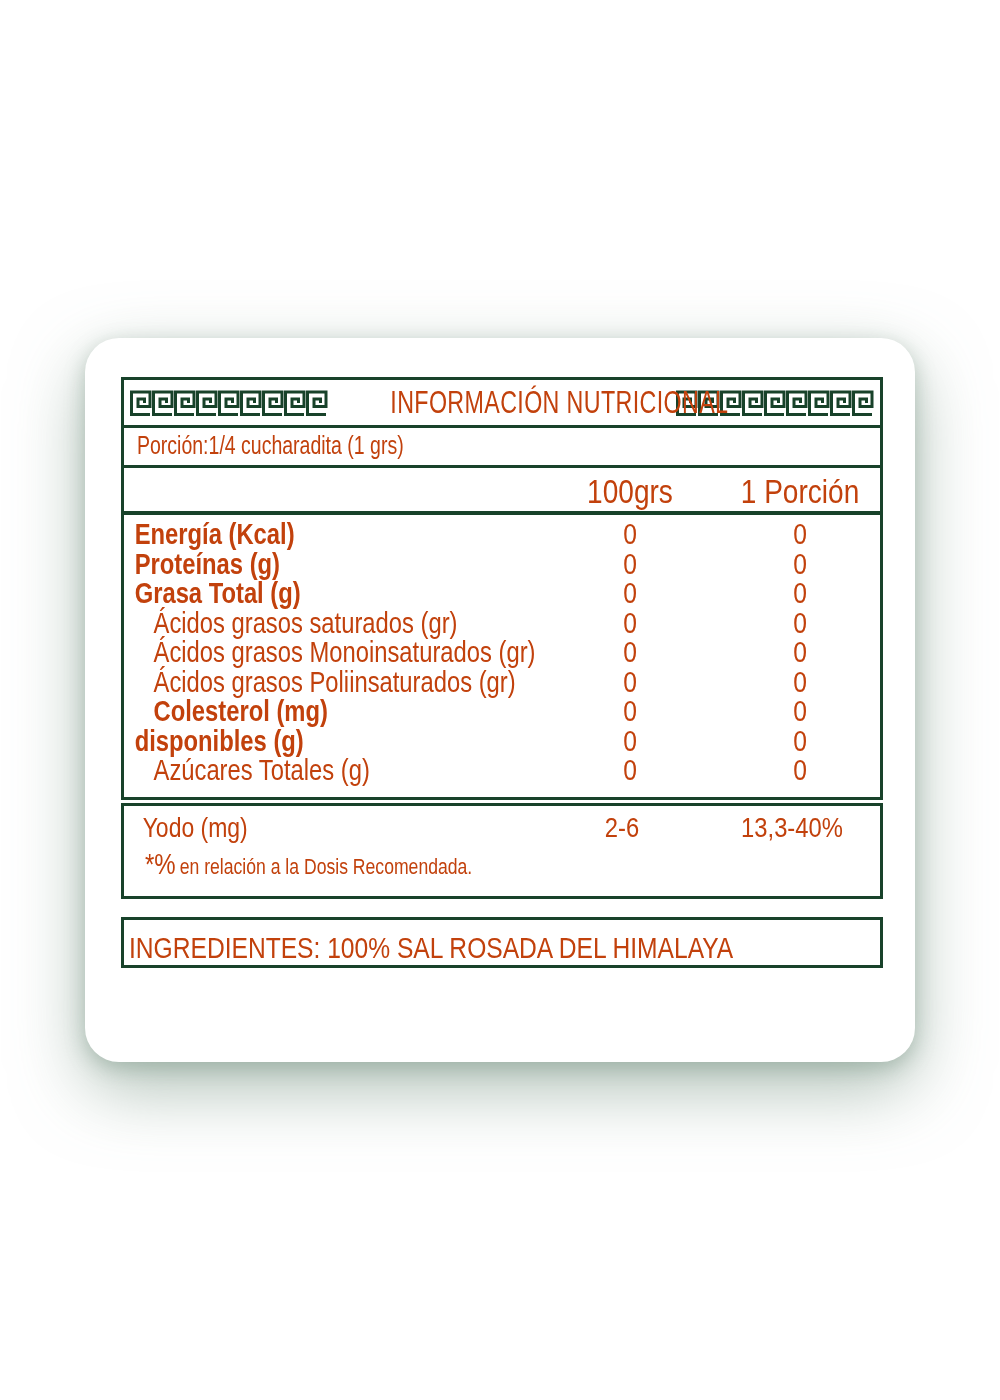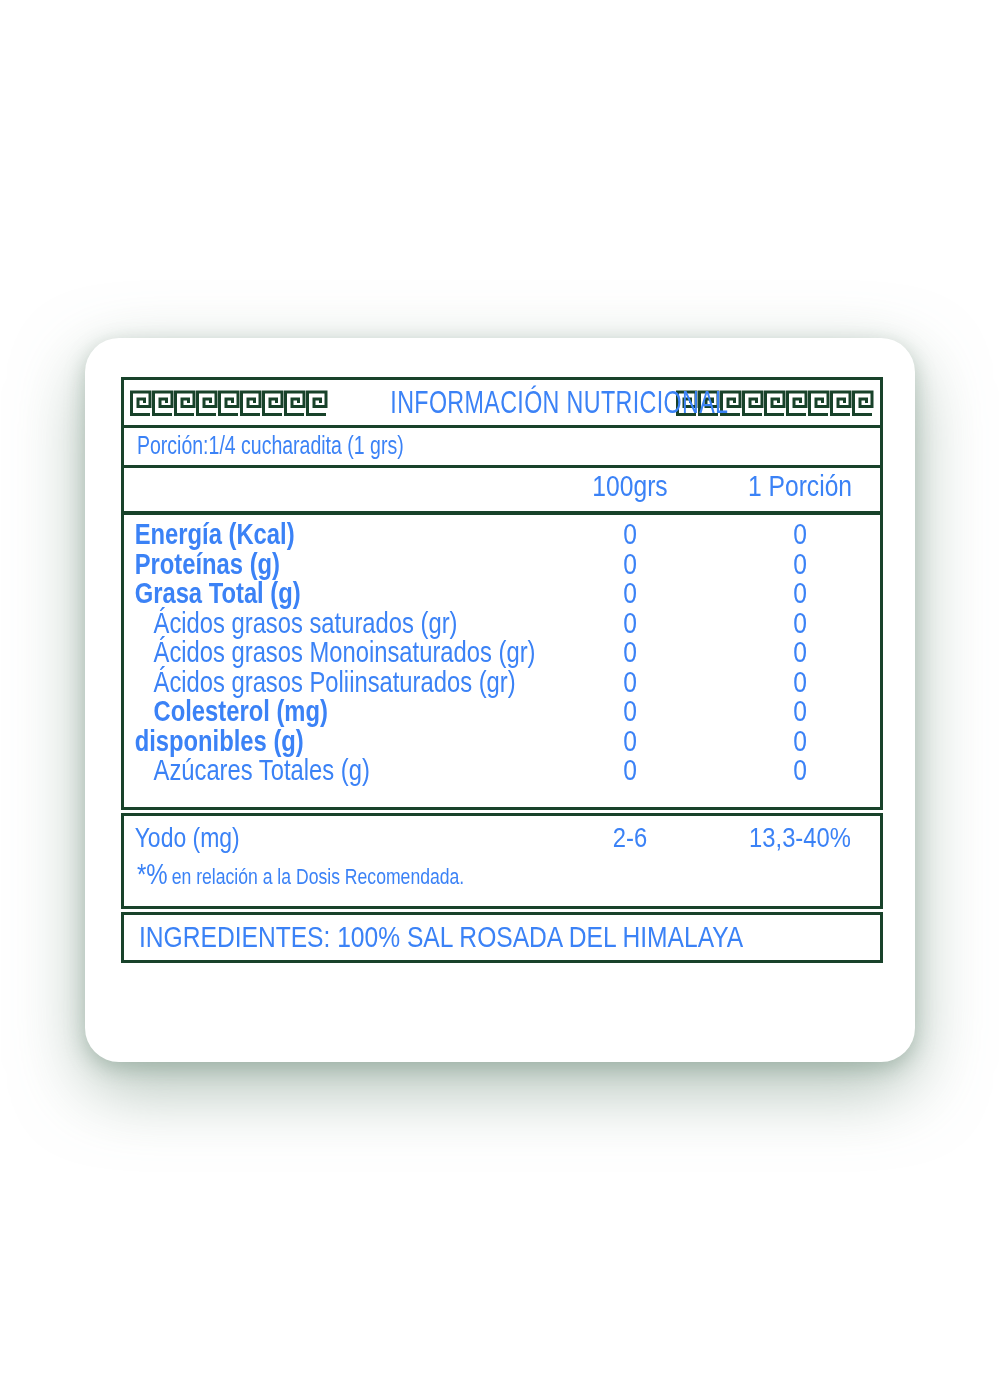--- a/index.html
+++ b/index.html
@@ -15,21 +15,21 @@
     width: 830px;
     height: 724px;
     margin-left: 85px;
     margin-top: 338px;
     background: #ffffff;
     border-radius: 34px;
     padding: 39px 32px 0 36px;
     box-shadow: 0 6px 20px rgba(110, 140, 122, 0.40),
                 0 26px 70px rgba(110, 140, 122, 0.55);
   }
-  .nutri { color: #3b82f6; }
+  .nutri { color: #c2410c; }
   .box { border: 3px solid #18422a; background: #ffffff; }
 
   
   .title-band {
     height: 45px;
     display: flex;
     align-items: center;
     justify-content: center;
   }
   .gk { flex: 0 0 auto; display: block; margin: 0 6px; }
@@ -59,65 +59,65 @@
     white-space: nowrap;
     transform: scaleX(0.78);
     transform-origin: 0 50%;
   }
 
   
   .cols-band {
     border-top: 3px solid #18422a;
     height: 41px;
     display: flex;
-    align-items: flex-start;
+    align-items: flex-end;
     padding-top: 2px;
-    font-size: 29px;
+    font-size: 33px;
   }
   .spacer { flex: 1; min-width: 0; }
   .v1 { width: 180px; text-align: center; transform: scaleX(0.85); transform-origin: 50% 50%; white-space: nowrap; }
   .v2 { width: 160px; text-align: center; transform: scaleX(0.85); transform-origin: 50% 50%; white-space: nowrap; }
 
   
   .rows-band {
     border-top: 4px solid #18422a;
-    padding: 5px 0 21px;
+    padding: 5px 0 11px;
   }
   .row { display: flex; font-size: 29px; line-height: 29.5px; }
   .lbl {
     flex: 1;
     min-width: 0;
     padding-left: 13px;
     white-space: nowrap;
     transform: scaleX(0.82);
     transform-origin: 0 50%;
   }
   .bold { font-weight: 700; }
   .indent { padding-left: 36px; }
 
   
-  .iodine-box { margin-top: 3px; padding: 5px 0 7px; }
+  .iodine-box { margin-top: 3px; padding: 5px 8px 7px; }
   .iod-row { display: flex; font-size: 28px; line-height: 34px; }
   .note { padding: 1px 0 2px 13px; line-height: 36px; }
   .note > span {
     display: inline-block;
     white-space: nowrap;
     transform: scaleX(0.80);
     transform-origin: 0 50%;
   }
   .note .big { font-size: 30px; }
   .note .small { font-size: 22px; margin-left: 5px; }
 
   
   .ingredients-box {
-    margin-top: 3px;
+    margin-top: 18px;
     height: 45px;
     display: flex;
-    align-items: center;
-    padding-left: 15px;
+    align-items: flex-end;
+    padding-left: 5px;
     font-size: 30px;
   }
   .ingredients-box > span {
     display: inline-block;
     white-space: nowrap;
     transform: scaleX(0.82);
     transform-origin: 0 50%;
   }
 </style>
 </head>

